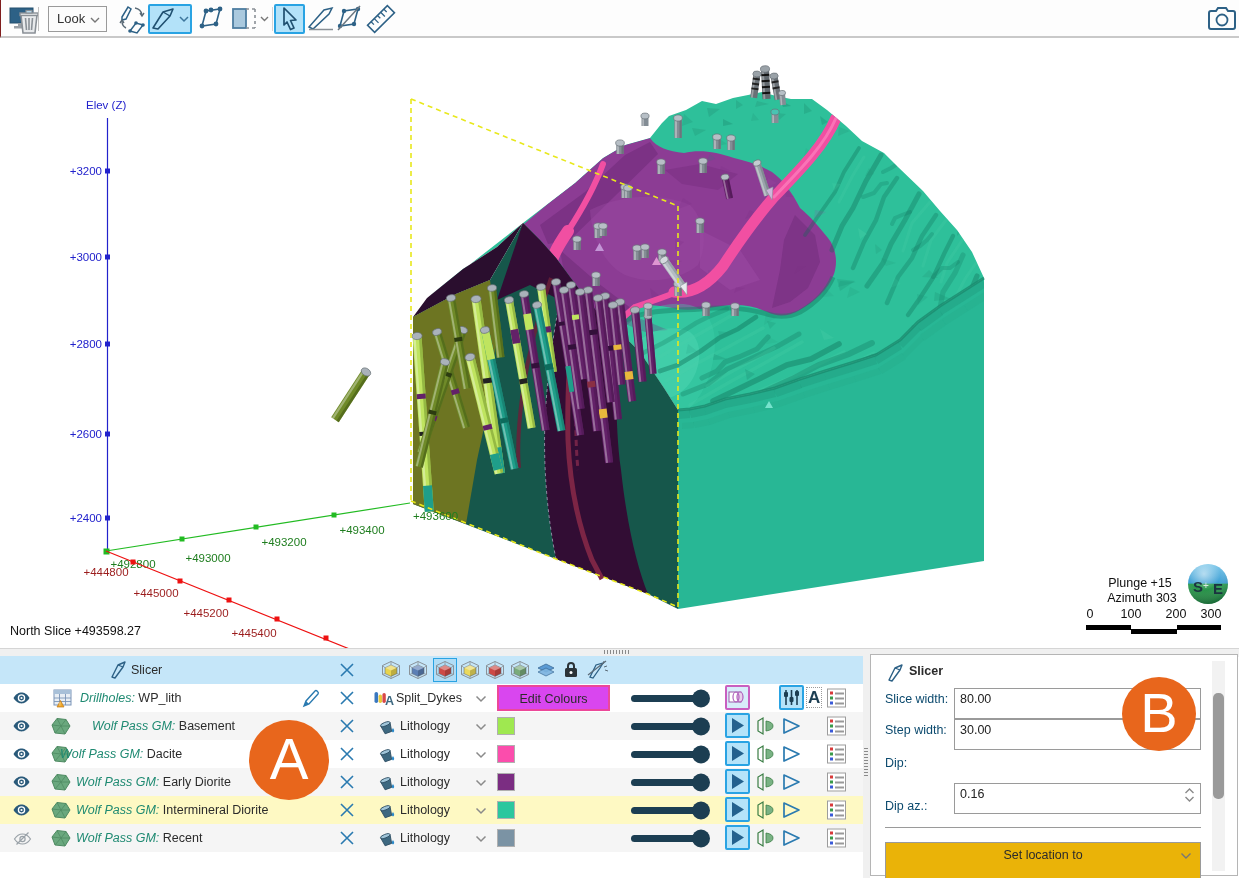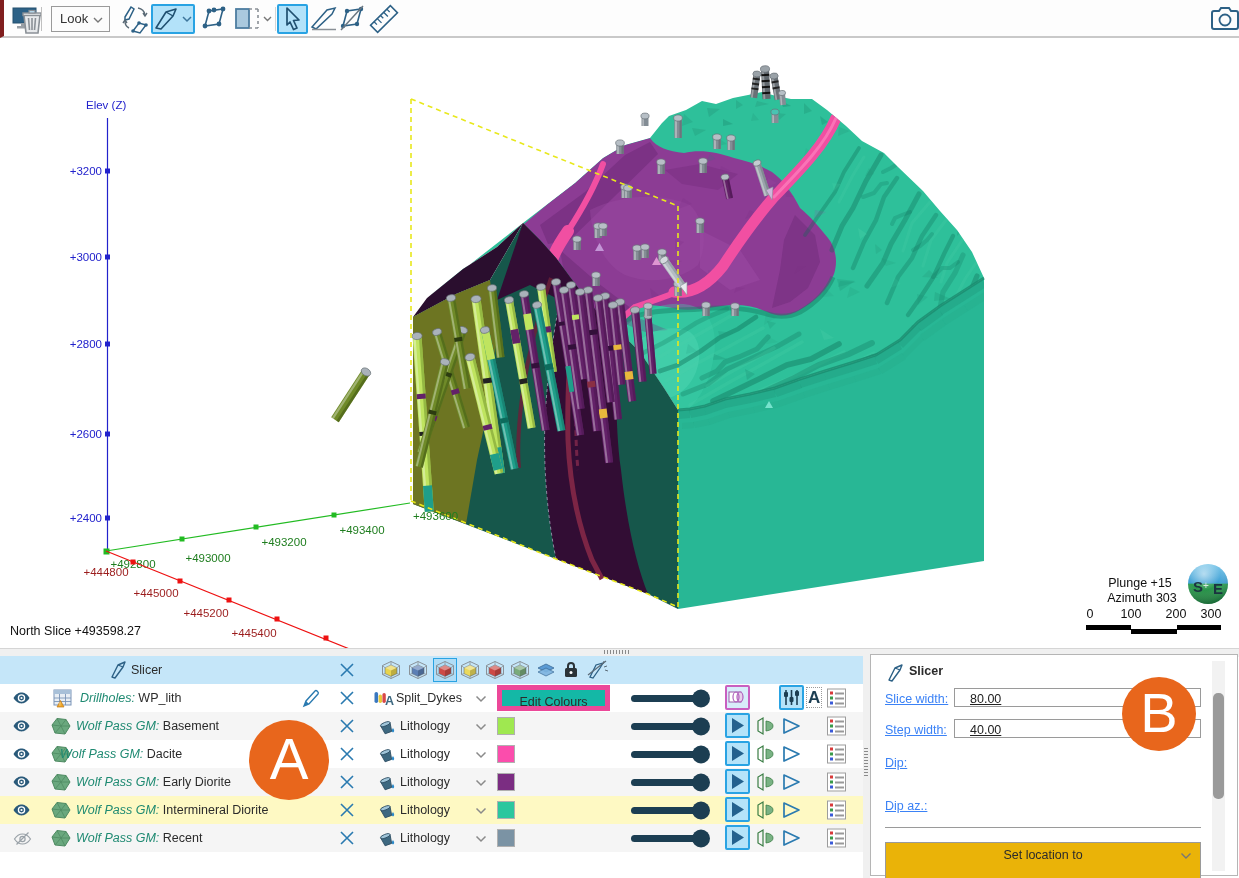--- a/index.html
+++ b/index.html
@@ -1,34 +1,34 @@
 <!DOCTYPE html>
 <html><head>
 <meta charset="utf-8">
 <style>
   html,body{margin:0;padding:0;width:1239px;height:878px;overflow:hidden;background:#fff;
     font-family:"Liberation Sans",sans-serif;}
-  #toolbar{position:absolute;left:0;top:0;width:1239px;height:38px;background:#fdfdfd;border-bottom:2px solid #c9c9c9;border-left:4px solid #7f1d1d;box-sizing:border-box;}
+  #toolbar{position:absolute;left:0;top:0;width:1239px;height:38px;background:#fdfdfd;border-bottom:2px solid #c9c9c9;border-left:1px solid #7f1d1d;box-sizing:border-box;}
   .tbtn{position:absolute;top:4px;height:30px;border:2px solid #29a3e3;background:#b3e2f9;border-radius:2px;box-sizing:border-box;}
   #viewport{position:absolute;left:0;top:40px;width:1239px;height:608px;background:#fff;}
   #divider{position:absolute;left:0;top:648px;width:1239px;height:8px;background:#f0f0f0;border-top:1px solid #d5d5d5;}
   #grip1{position:absolute;left:604px;top:650px;width:26px;height:4px;
      background:repeating-linear-gradient(90deg,#8a8a8a 0 1px,transparent 1px 3px);}
   #lpanel{position:absolute;left:0;top:656px;width:863px;height:222px;background:#fff;}
   .lrow{position:absolute;left:0;width:863px;height:28px;}
   .rowtext{position:absolute;top:50%;transform:translateY(-50%);font-size:12.5px;color:#2b2b2b;white-space:nowrap;}
   .ital{font-style:italic;color:#1f8a72;}
   .playbox{position:absolute;left:725px;top:1px;width:25px;height:25px;background:#b5e3f9;border:2px solid #29a3e3;border-radius:2px;box-sizing:border-box;}
   .listicon{position:absolute;left:827px;top:50%;transform:translateY(-50%);width:19px;height:19px;background:#fff;border:1px solid #9c9c9c;box-sizing:border-box;}
   #vdiv{position:absolute;left:863px;top:656px;width:7px;height:222px;background:#f0f0f0;}
   #grip2{position:absolute;left:864px;top:748px;width:4px;height:28px;
      background:repeating-linear-gradient(0deg,#8a8a8a 0 1px,transparent 1px 3px);}
   #rpanel{position:absolute;left:870px;top:654px;width:368px;height:222px;background:#fff;border:1px solid #b5b5b5;box-sizing:border-box;}
-  .rlabel{position:absolute;left:14px;font-size:12.5px;color:#3b82f6;text-decoration:underline;}
-  .rinput{position:absolute;left:83px;width:247px;height:19px;border:1px solid #9a9a9a;background:#fff;box-sizing:border-box;font-size:12.5px;color:#222;line-height:21px;padding-left:15px;text-decoration:underline;}
+  .rlabel{position:absolute;left:14px;font-size:12.5px;color:#0c4a6e;}
+  .rinput{position:absolute;left:83px;width:247px;height:31px;border:1px solid #9a9a9a;background:#fff;box-sizing:border-box;font-size:12.5px;color:#222;line-height:21px;padding-left:5px;}
   .circleAB{position:absolute;border-radius:50%;background:#e8661c;color:#fff;text-align:center;z-index:50;}
 </style>
 </head>
 <body>
 <div id="toolbar">
 <svg width="36" height="34" style="position:absolute;left:6px;top:3px" viewBox="0 0 36 34">
   <rect x="3" y="5" width="23" height="15" fill="#2d6186" stroke="#24506f"></rect>
   <rect x="5" y="7" width="19" height="11" fill="#2d6186"></rect>
   <rect x="11" y="20" width="5" height="3" fill="#9aa0a6"></rect>
   <rect x="7" y="23" width="13" height="2.5" fill="#9aa0a6"></rect>
@@ -808,21 +808,21 @@
       <svg width="20" height="19" style="position:absolute;left:374px;top:5px" viewBox="0 0 20 19">
 <rect x="0.5" y="3" width="3.6" height="11" rx="1.8" fill="#3a78c0"></rect>
 <rect x="4.6" y="5.5" width="3.4" height="8.5" rx="1.7" fill="#e8c838"></rect>
 <rect x="8.4" y="4" width="3.4" height="10" rx="1.7" fill="#d84848"></rect>
 <text x="11" y="15.5" font-size="12.5" font-weight="bold" fill="#3d6880">A</text>
       </svg>
       <span class="rowtext" style="left:396px">Split_Dykes</span>
       <svg width="12" height="8" style="position:absolute;left:475px;top:11px">
 <path d="M1.5 1.5 L6 6 L10.5 1.5" fill="none" stroke="#8a8a8a" stroke-width="1.5"></path>
       </svg>
-      <div style="position:absolute;left:497px;top:1px;width:113px;height:26px;border:5px solid #ec4899;background:#14b8a6;box-sizing:border-box;text-align:center;font-size:12.5px;color:#2b2b2b;line-height:24px">Edit Colours</div>
+      <div style="position:absolute;left:497px;top:1px;width:113px;height:26px;border:2px solid #ec4899;background:#d946ef;box-sizing:border-box;text-align:center;font-size:12.5px;color:#2b2b2b;line-height:24px">Edit Colours</div>
       <svg width="86" height="22" style="position:absolute;left:629px;top:3px">
 <rect x="2" y="8" width="72" height="7" rx="3.5" fill="#1c3e52"></rect>
 <circle cx="72" cy="11.5" r="9" fill="#1c3e52"></circle>
       </svg>
       <div style="position:absolute;left:725px;top:1px;width:25px;height:25px;background:#d8ecfa;border:2px solid #c95fc0;border-radius:2px;box-sizing:border-box">
 <svg width="21" height="21">
           <rect x="2" y="5" width="12" height="10" fill="#fff" stroke="#9a5aa8" stroke-width="1"></rect>
 <ellipse cx="13" cy="10" rx="3" ry="5" fill="#e8d0ec" stroke="#b060bc" stroke-width="1.2"></ellipse>
 <ellipse cx="9" cy="10" rx="3" ry="5" fill="none" stroke="#b060bc" stroke-width="1.2"></ellipse>
         </svg></div>
@@ -851,21 +851,21 @@
 <div class="lrow" style="top:56px;background:#f5f5f5">
       <svg width="17" height="16" style="position:absolute;left:13px;top:6px" viewBox="0 0 17 16">
 <path d="M0.5 8 C3 3.8 6 2.6 8.5 2.6 C11 2.6 14 3.8 16.5 8 C14 12.2 11 13.4 8.5 13.4 C6 13.4 3 12.2 0.5 8 Z" fill="#2a5a7a"></path>
 <circle cx="8.5" cy="8" r="3.1" fill="#2a5a7a" stroke="#ffffff" stroke-width="1.3"></circle>
 <circle cx="8.5" cy="8" r="1.1" fill="#ffffff"></circle>
       </svg>
       <svg width="20" height="19" style="position:absolute;left:51px;top:5px" viewBox="0 0 20 19">
 <path d="M6 1.5 L15 2.5 L19 9 L14 17 L4 16 L1 8 Z" fill="#6aa87e" stroke="#4e8a62" stroke-width="1"></path>
 <path d="M6 1.5 L10 9 L15 2.5 M1 8 L10 9 L4 16 M10 9 L14 17 M10 9 L19 9" stroke="#4e8a62" stroke-width="0.8" fill="none"></path>
       </svg>
-      <span class="rowtext" style="left:76px"><span class="ital">Wolf Pass GM:</span> Basement</span>
+      <span class="rowtext" style="left:92px"><span class="ital">Wolf Pass GM:</span> Basement</span>
       <svg width="16" height="16" style="position:absolute;left:339px;top:6px">
 <path d="M2 2 L14 14 M14 2 L2 14" stroke="#2a7ab0" stroke-width="1.6"></path>
       </svg>
       <svg width="20" height="19" style="position:absolute;left:377px;top:5px" viewBox="0 0 20 19">
 <g transform="rotate(-20 9 9)">
           <path d="M4 7 L14 7 L12.5 16 L5.5 16 Z" fill="#3d6880" stroke="#2a4a60" stroke-width="0.8"></path>
 <ellipse cx="9" cy="7" rx="5" ry="1.8" fill="#9fc4d8" stroke="#2a4a60" stroke-width="0.8"></ellipse>
         </g>
 <path d="M16 11 q2.4 3.4 0 4.6 q-2.4 -1.2 0 -4.6" fill="#2a88c8"></path>
       </svg>
@@ -1108,23 +1108,27 @@
 <div id="grip2"></div>
 <div id="rpanel">
     <svg width="20" height="20" style="position:absolute;left:16px;top:8px" viewBox="0 0 20 20">
 <path d="M2 17 L8 5 L15 2 L13 7 L5 18 Z" fill="none" stroke="#2d6186" stroke-width="1.4" stroke-linejoin="round"></path>
 <line x1="8" y1="5" x2="13" y2="7" stroke="#2d6186" stroke-width="1.2"></line>
     </svg>
 <span style="position:absolute;left:38px;top:9px;font-size:12.5px;font-weight:bold;color:#2b2b2b">Slicer</span>
 <span class="rlabel" style="top:37px">Slice width:</span>
 <div class="rinput" style="top:33px">80.00</div>
 <span class="rlabel" style="top:68px">Step width:</span>
-<div class="rinput" style="top:64px">40.00</div>
+<div class="rinput" style="top:64px">30.00</div>
 <span class="rlabel" style="top:101px">Dip:</span>
 <span class="rlabel" style="top:144px">Dip az.:</span>
+<div class="rinput" style="top:128px">0.16<svg width="11" height="16" style="position:absolute;right:5px;top:3px">
+        <path d="M1.5 6 L5.5 2 L9.5 6" fill="none" stroke="#8a8a8a" stroke-width="1.4"></path>
+        <path d="M1.5 10 L5.5 14 L9.5 10" fill="none" stroke="#8a8a8a" stroke-width="1.4"></path>
+      </svg></div>
 <div style="position:absolute;left:14px;top:172px;width:316px;height:1px;background:#9a9a9a"></div>
 <div style="position:absolute;left:14px;top:187px;width:316px;height:44px;border:1px solid #9a9a9a;background:#eab308;box-sizing:border-box;text-align:center;font-size:12.5px;color:#2b2b2b;line-height:24px">Set location to
 <svg width="12" height="8" style="position:absolute;right:8px;top:9px">
         <path d="M1.5 1.5 L6 6 L10.5 1.5" fill="none" stroke="#777" stroke-width="1.4"></path>
       </svg></div>
 <div style="position:absolute;left:341px;top:6px;width:13px;height:210px;background:#f2f2f2"></div>
 <div style="position:absolute;left:342px;top:38px;width:11px;height:106px;background:#9a9a9a;border-radius:5px"></div>
   </div>
 <div class="circleAB" id="circA" style="left:249px;top:720px;width:80px;height:80px;font-size:58px;line-height:78px;">A</div>
 <div class="circleAB" id="circB" style="left:1122px;top:677px;width:74px;height:74px;font-size:56px;line-height:72px;">B</div>

